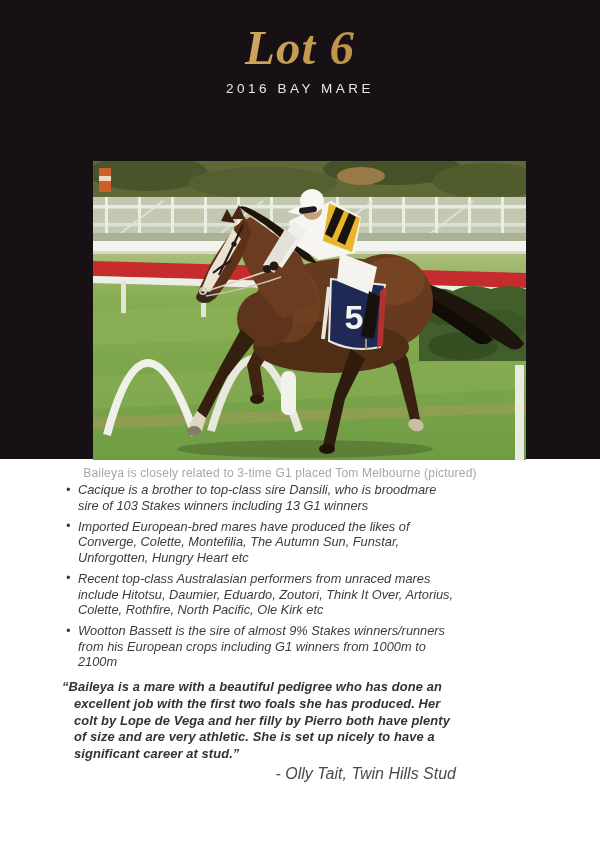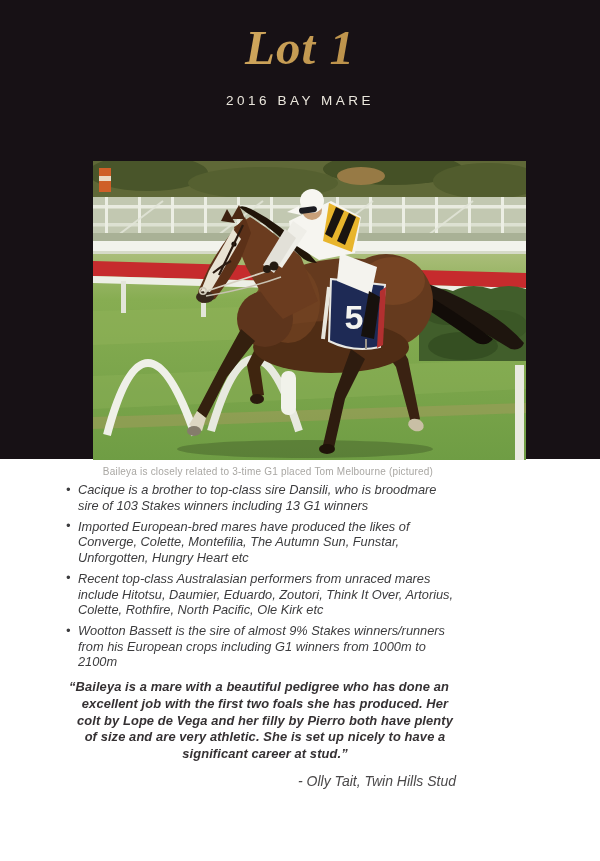--- a/index.html
+++ b/index.html
@@ -17,51 +17,51 @@
     font-family:"Liberation Serif","DejaVu Serif",serif;
     font-style:italic;font-weight:700;font-size:49px;line-height:1.05;
     letter-spacing:1px;
     color:#cda45c;
     background:linear-gradient(115deg,#eed28c 8%,#d4ab60 38%,#b08540 70%,#8a6327 100%);
     -webkit-background-clip:text;background-clip:text;
     -webkit-text-fill-color:transparent;
   }
   .horse-name{margin-top:7px;font-size:17px;font-weight:700;color:#ffffff;letter-spacing:.4px;}
   .pedigree{margin-top:1px;font-size:17px;font-weight:700;color:#ffffff;letter-spacing:.2px;}
-  .desc{margin-top:20px;font-size:13.5px;font-weight:400;letter-spacing:3.5px;color:#eae6dc;}
+  .desc{margin-top:8px;font-size:13.5px;font-weight:400;letter-spacing:3.5px;color:#eae6dc;}
   
   .photo{position:absolute;left:93px;top:161px;width:433px;height:299px;}
   .photo svg{display:block;}
   
   .caption{
-    position:absolute;top:466px;left:0;width:536px;text-align:center;
-    font-size:10px;color:#a9a7a3;letter-spacing:.2px;
+    position:absolute;top:466px;left:12px;width:536px;text-align:center;
+    font-size:12px;color:#a9a7a3;letter-spacing:.2px;
   }
   
   .content{position:absolute;top:482px;left:0;width:508px;font-style:italic;}
   ul.bullets{list-style:none;margin:0 53px 0 65px;padding:0;}
   li.bullet{
     position:relative;padding-left:13px;margin-bottom:5.5px;
     font-size:12.8px;line-height:15.6px;color:#3c3c3e;
   }
   li.bullet::before{content:"\2022";position:absolute;left:1px;top:-0.5px;color:#3c3c3e;}
   .quote{margin:9px 52px 0 74px;}
   .quote-text{
     margin:0;font-size:12.9px;line-height:16.8px;font-weight:700;color:#353133;
-    text-indent:-12px;letter-spacing:.1px;text-align:center;
-  }
-  .quote-attr{margin-top:10px;text-align:right;font-size:14px;color:#4b494a;}
+    text-indent:-12px;letter-spacing:.1px;
+  }
+  .quote-attr{margin-top:2px;text-align:right;font-size:16px;color:#4b494a;}
 </style>
 </head>
 <body>
 
 <div class="page">
 
   <header class="hero">
-    <div class="lot">Lot 1</div>
+    <div class="lot">Lot 6</div>
     <div class="desc">2016 BAY MARE</div>
 
     <div class="photo">
       <svg viewBox="0 0 433 299" width="433" height="299">
         <defs>
           <linearGradient id="gg" x1="0" y1="0" x2="0" y2="1">
             <stop offset="0" stop-color="#aabd79"></stop>
             <stop offset="0.22" stop-color="#87ad52"></stop>
             <stop offset="1" stop-color="#6f9d44"></stop>
           </linearGradient>

